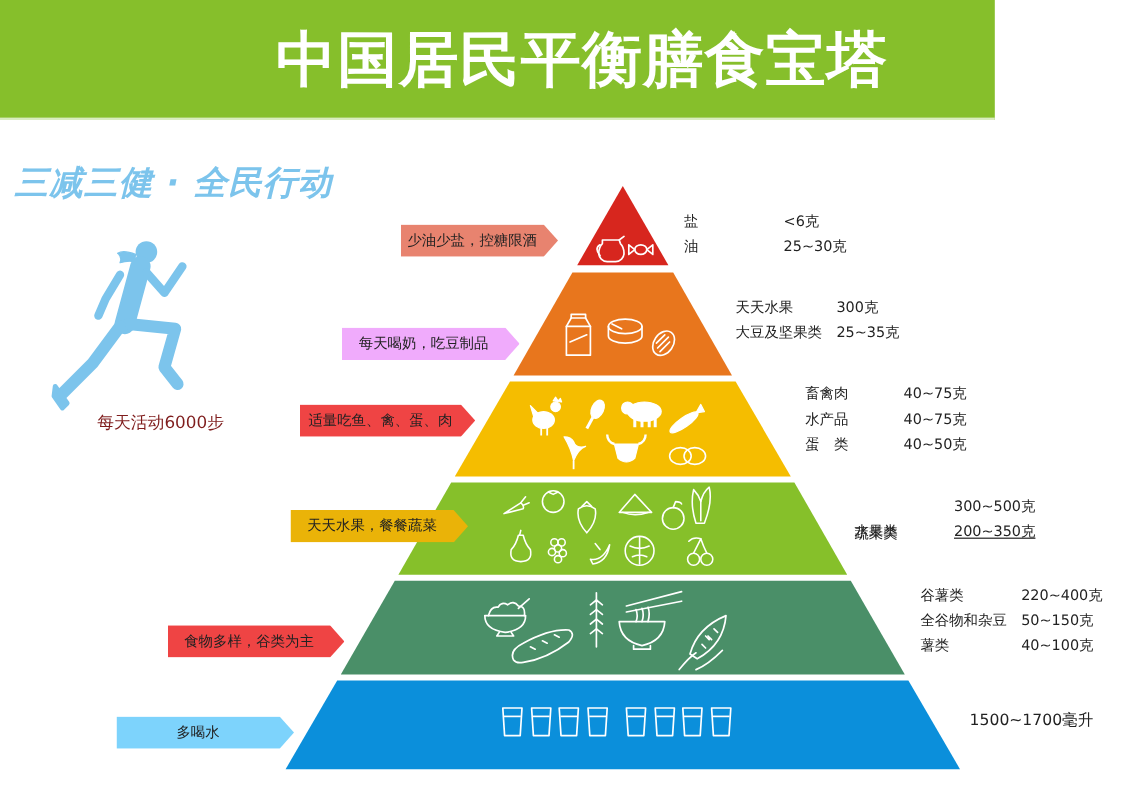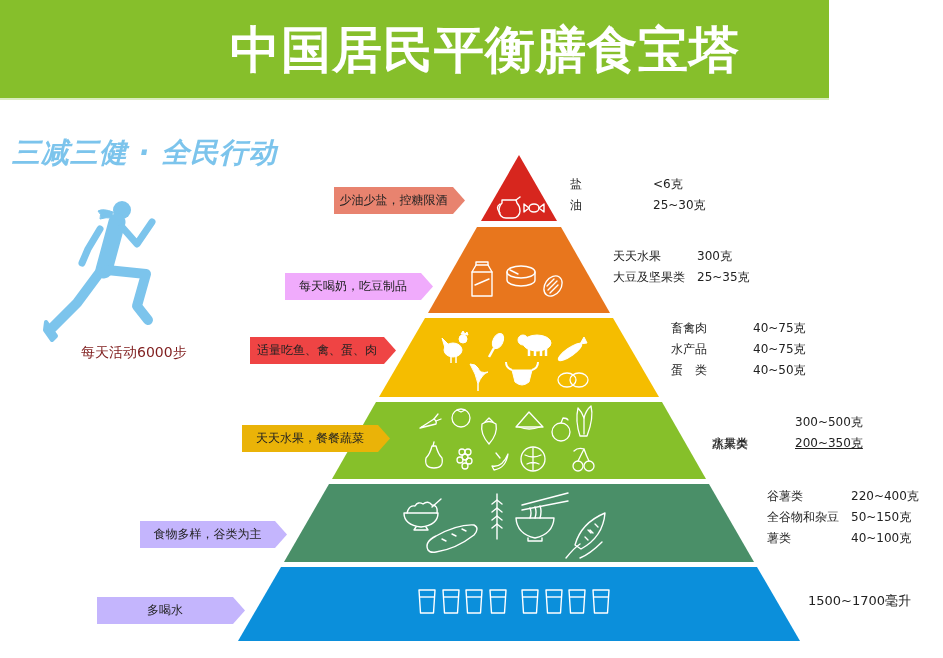--- a/index.html
+++ b/index.html
@@ -251,22 +251,22 @@
         <path d="M593 590 h16 l-1.5 23 h-13 z"></path>
         <path d="M594 597 h14"></path>
       </g>
   </g>
 </svg>
 
 <div class="arrow" style="left:334px; top:187px; width:131px; background:#e8836f;">少油少盐，控糖限酒</div>
 <div class="arrow" style="left:285px; top:257px; width:148px; background:#f0abfc;margin-top:16px;">每天喝奶，吃豆制品</div>
 <div class="arrow" style="left:250px; top:337px; width:146px; background:#ef4444;">适量吃鱼、禽、蛋、肉</div>
 <div class="arrow" style="left:198px; top:425px; width:148px; background:#eab308;margin-left:44px;">天天水果，餐餐蔬菜</div>
-<div class="arrow" style="left:140px; top:521px; width:147px; background:#c4b5fd;">食物多样，谷类为主</div>
-<div class="arrow" style="left:97px; top:597px; width:148px; background:#c4b5fd;">多喝水</div>
+<div class="arrow" style="left:140px; top:521px; width:147px; background:#ef4444;">食物多样，谷类为主</div>
+<div class="arrow" style="left:97px; top:597px; width:148px; background:#7dd3fc;">多喝水</div>
 
 <div class="row" style="left:570px; top:176px;">盐</div>
 <div class="row" style="left:653px; top:176px;">&lt;6克</div>
 <div class="row" style="left:570px; top:197px;">油</div>
 <div class="row" style="left:653px; top:197px;">25~30克</div>
 
 <div class="row" style="left:613px; top:248px;">天天水果</div>
 <div class="row" style="left:697px; top:248px;">300克</div>
 <div class="row" style="left:613px; top:269px;">大豆及坚果类</div>
 <div class="row" style="left:697px; top:269px;">25~35克</div>

